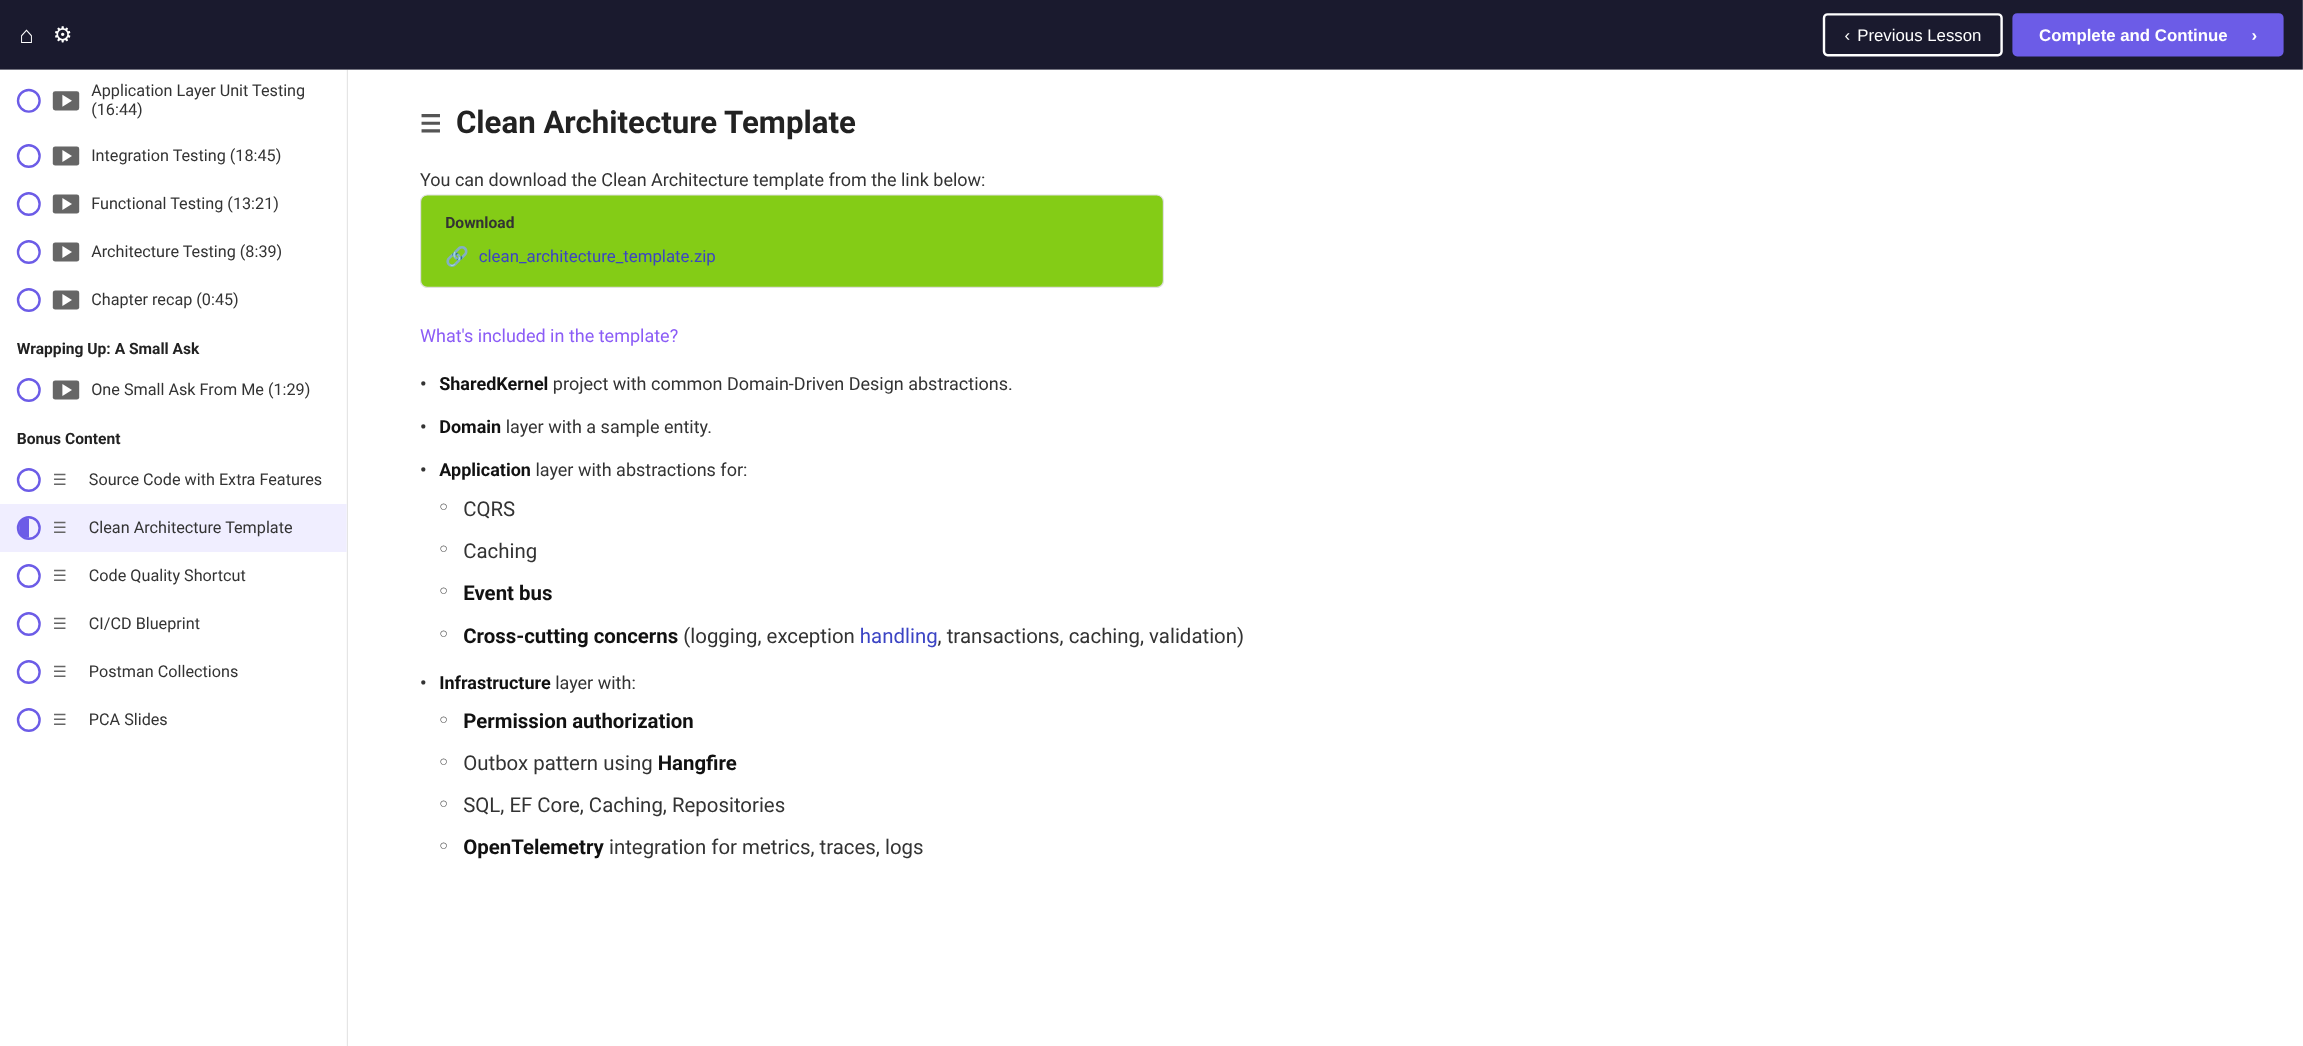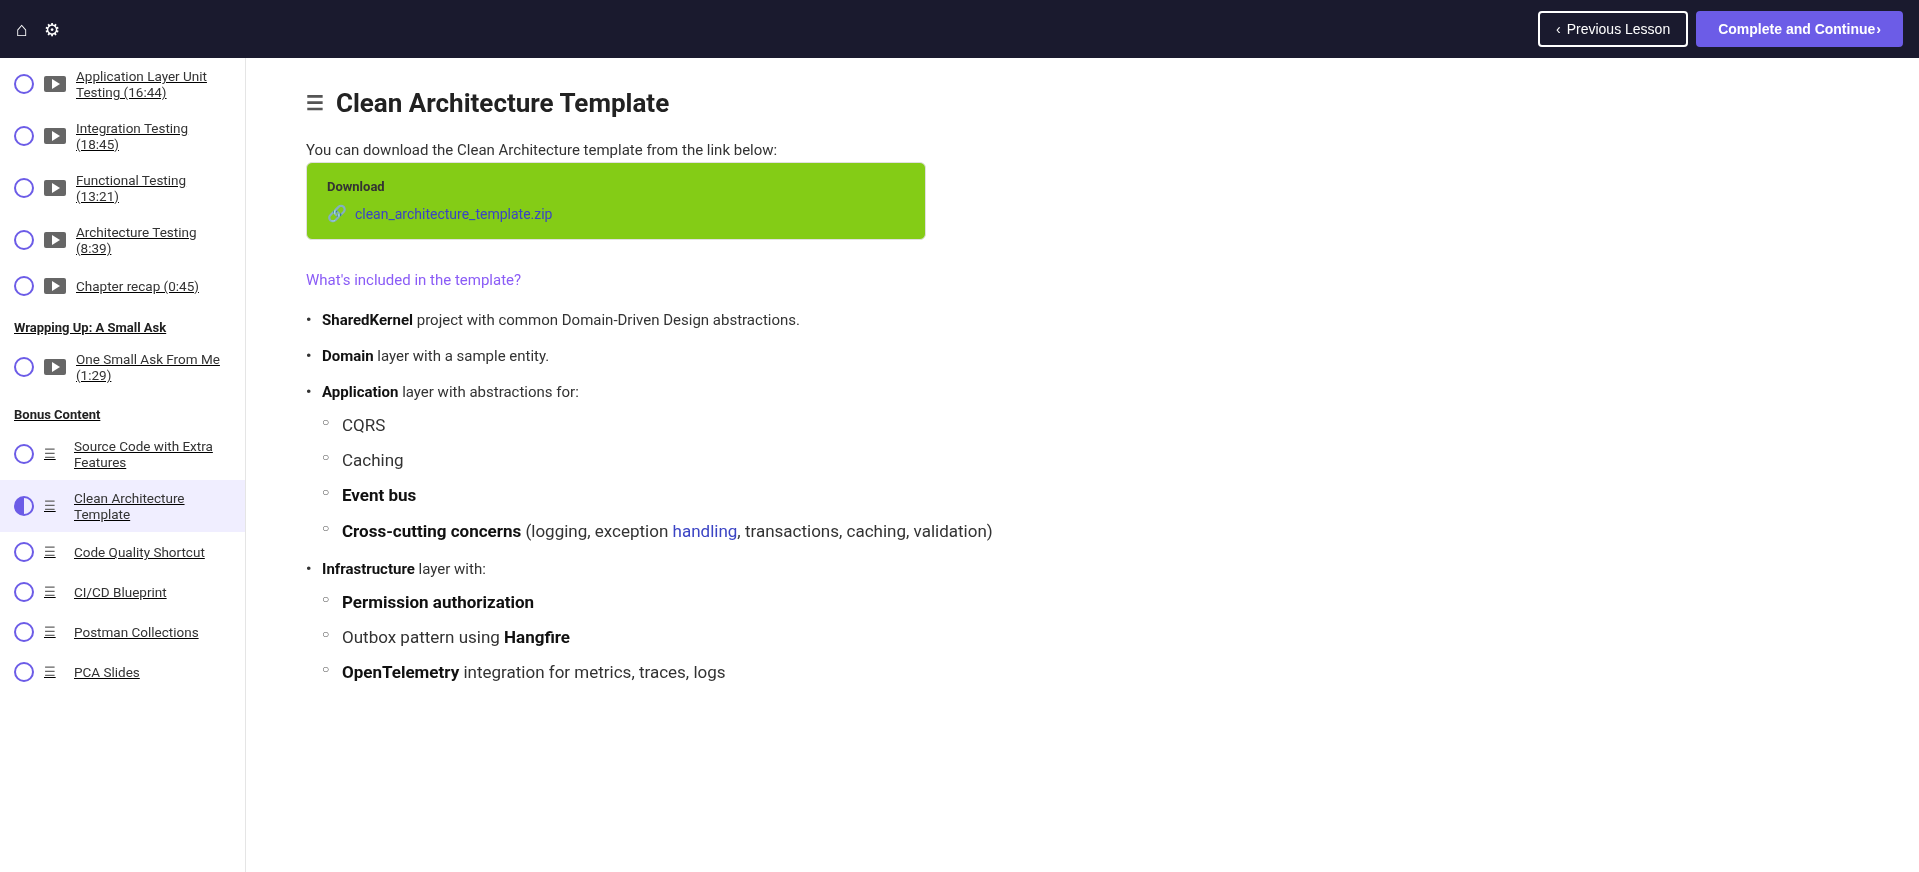--- a/index.html
+++ b/index.html
@@ -36,39 +36,38 @@
       background: #6c5ce7;
       border: 2px solid #6c5ce7;
       color: #fff;
       padding: 8px 20px;
       border-radius: 4px;
       font-size: 14px;
       font-weight: 600;
       cursor: pointer;
       display: flex;
       align-items: center;
-      gap: 1px;
+      gap: 20px;
     }
 
     
     .main-layout {
       display: flex;
       flex: 1;
       overflow: hidden;
     }
 
     
     .sidebar {
-      width: 246px;
+      width: 290px;
       background: #fff;
       border-right: 1px solid #e5e5e5;
       overflow-y: auto;
       flex-shrink: 0;
       padding-bottom: 20px;
-      text-decoration: underline;
     }
     .sidebar::-webkit-scrollbar { width: 6px; }
     .sidebar::-webkit-scrollbar-thumb { background: #ccc; border-radius: 3px; }
 
     .sidebar-item {
       display: flex;
       align-items: center;
       padding: 10px 14px;
       cursor: pointer;
       gap: 10px;
@@ -369,20 +368,23 @@
         <span class="bold">Infrastructure</span>
         <span> layer with:</span>
         <ul class="sub-list">
           <li>
             <span class="bold">Permission authorization</span>
           </li>
           <li>
             <span>Outbox pattern using </span><span class="bold">Hangfire</span>
           </li>
           <li>
+            <span>SQL, EF Core, Caching, Repositories</span>
+          </li>
+          <li>
             <span class="bold">OpenTelemetry</span>
             <span> integration for metrics, traces, logs</span>
           </li>
         </ul>
       </li>
 
     </ul>
   </main>
 
 </div>

